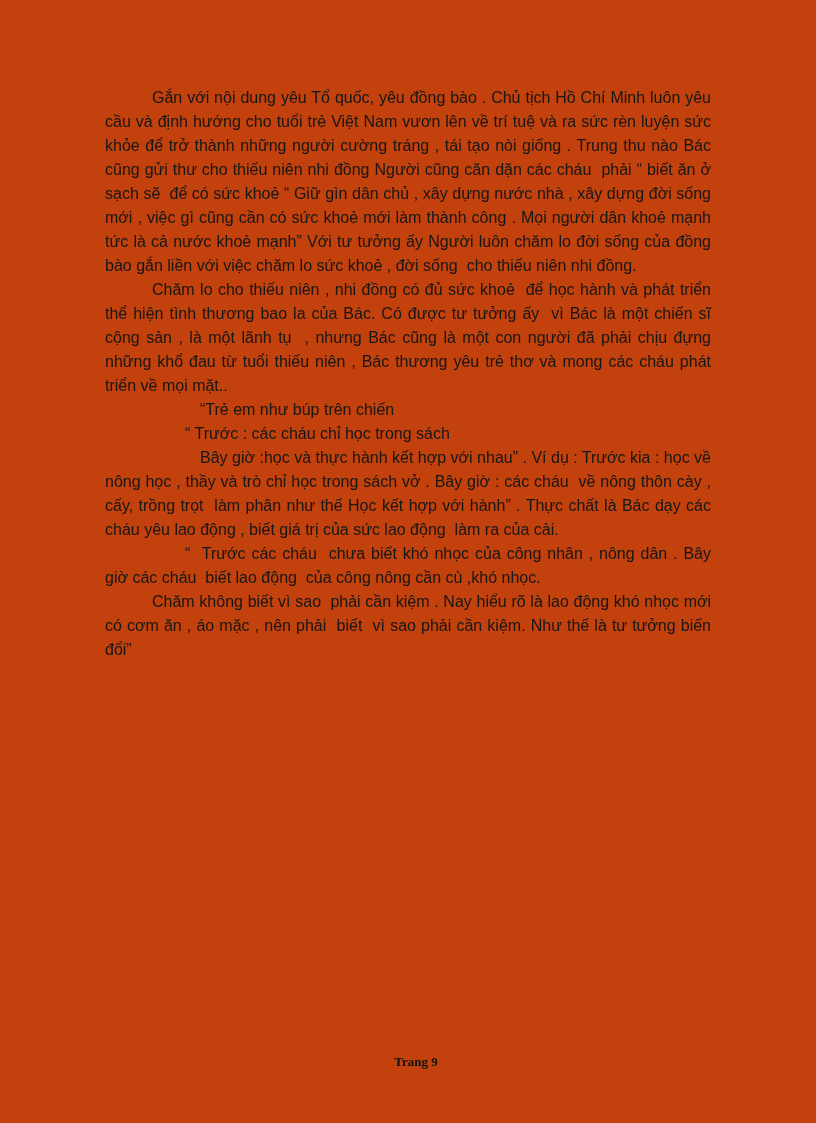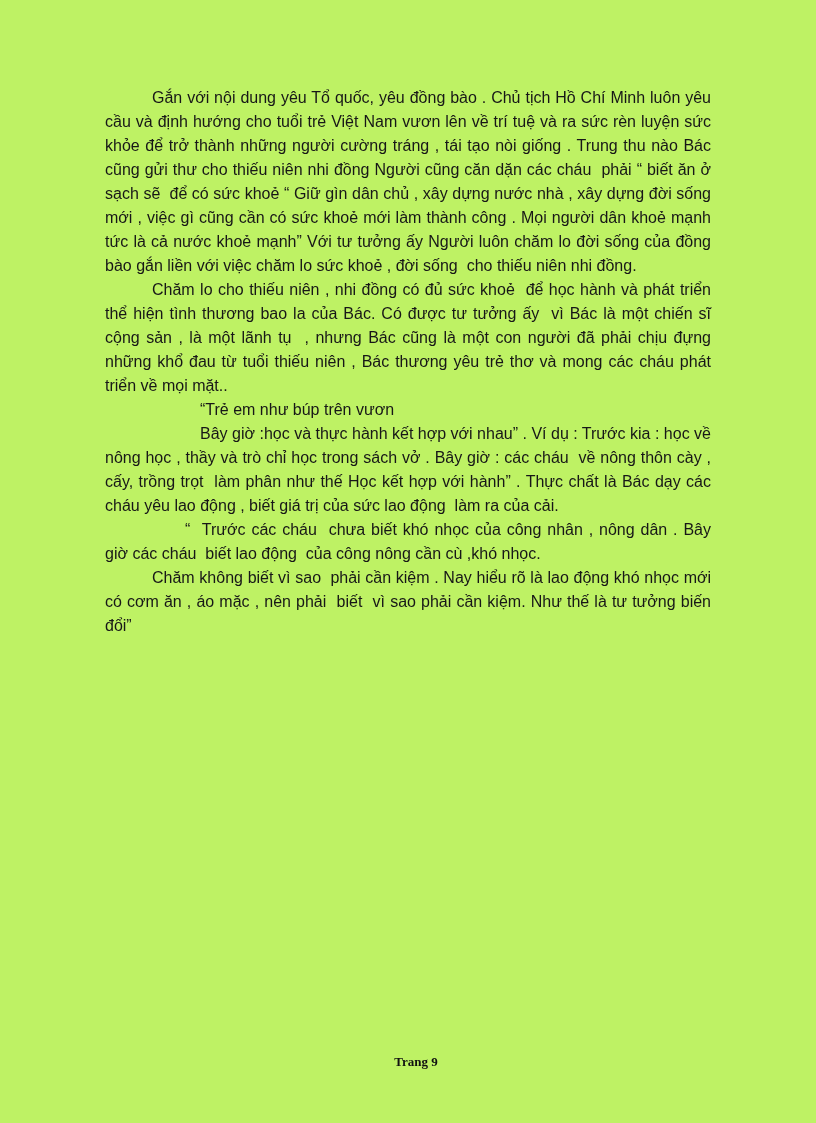--- a/index.html
+++ b/index.html
@@ -4,21 +4,21 @@
 <style>
   html, body {
     margin: 0;
     padding: 0;
     background: #ffffff;
   }
   .page {
     position: relative;
     width: 816px;
     height: 1123px;
-    background: #bef264;
+    background: #c2410c;
     overflow: hidden;
     font-family: "Liberation Sans", "DejaVu Sans", sans-serif;
     color: #171717;
   }
   .content {
     position: absolute;
     left: 105px;
     top: 86px;
     width: 606px;
     font-size: 16px;
@@ -49,19 +49,20 @@
     padding-left: 8px;
   }
 </style>
 </head>
 <body>
 
 <div class="page">
   <div class="content">
     <p class="ind-1">Gắn với nội dung yêu Tổ quốc, yêu đồng bào . Chủ tịch Hồ Chí Minh luôn yêu cầu và định hướng cho tuổi trẻ Việt Nam vươn lên về trí tuệ và ra sức rèn luyện sức khỏe để trở thành những người cường tráng , tái tạo nòi giống . Trung thu nào Bác cũng gửi thư cho thiếu niên nhi đồng Người cũng căn dặn các cháu  phải “ biết ăn ở sạch sẽ  để có sức khoẻ “ Giữ gìn dân chủ , xây dựng nước nhà , xây dựng đời sống mới , việc gì cũng cần có sức khoẻ mới làm thành công . Mọi người dân khoẻ mạnh tức là cả nước khoẻ mạnh” Với tư tưởng ấy Người luôn chăm lo đời sống của đồng bào gắn liền với việc chăm lo sức khoẻ , đời sống  cho thiếu niên nhi đồng.</p>
     <p class="ind-1">Chăm lo cho thiếu niên , nhi đồng có đủ sức khoẻ  để học hành và phát triển  thể hiện tình thương bao la của Bác. Có được tư tưởng ấy  vì Bác là một chiến sĩ  cộng sản , là một lãnh tụ  , nhưng Bác cũng là một con người đã phải chịu đựng  những khổ đau từ tuổi thiếu niên , Bác thương yêu trẻ thơ và mong các cháu phát triển về mọi mặt..</p>
-    <p class="ind-2 verse">“Trẻ em như búp trên vươn</p>
+    <p class="ind-2 verse">“Trẻ em như búp trên chiến</p>
+    <p class="ind-3 verse">“ Trước : các cháu chỉ học trong sách</p>
     <p class="ind-2">Bây giờ :học và thực hành kết hợp với nhau” . Ví dụ : Trước kia : học về nông học , thầy và trò chỉ học trong sách vở . Bây giờ : các cháu  về nông thôn cày , cấy, trồng trọt  làm phân như thế Học kết hợp với hành” . Thực chất là Bác dạy các cháu yêu lao động , biết giá trị của sức lao động  làm ra của cải.</p>
     <p class="ind-3">“  Trước các cháu  chưa biết khó nhọc của công nhân , nông dân . Bây giờ các cháu  biết lao động  của công nông cần cù ,khó nhọc.</p>
     <p class="ind-1">Chăm không biết vì sao  phải cần kiệm . Nay hiểu rõ là lao động khó nhọc mới có cơm ăn , áo mặc , nên phải  biết  vì sao phải cần kiệm. Như thế là tư tưởng biến đổi”</p>
   </div>
   <div class="footer">Trang 9</div>
 </div>
 
 </body></html>

